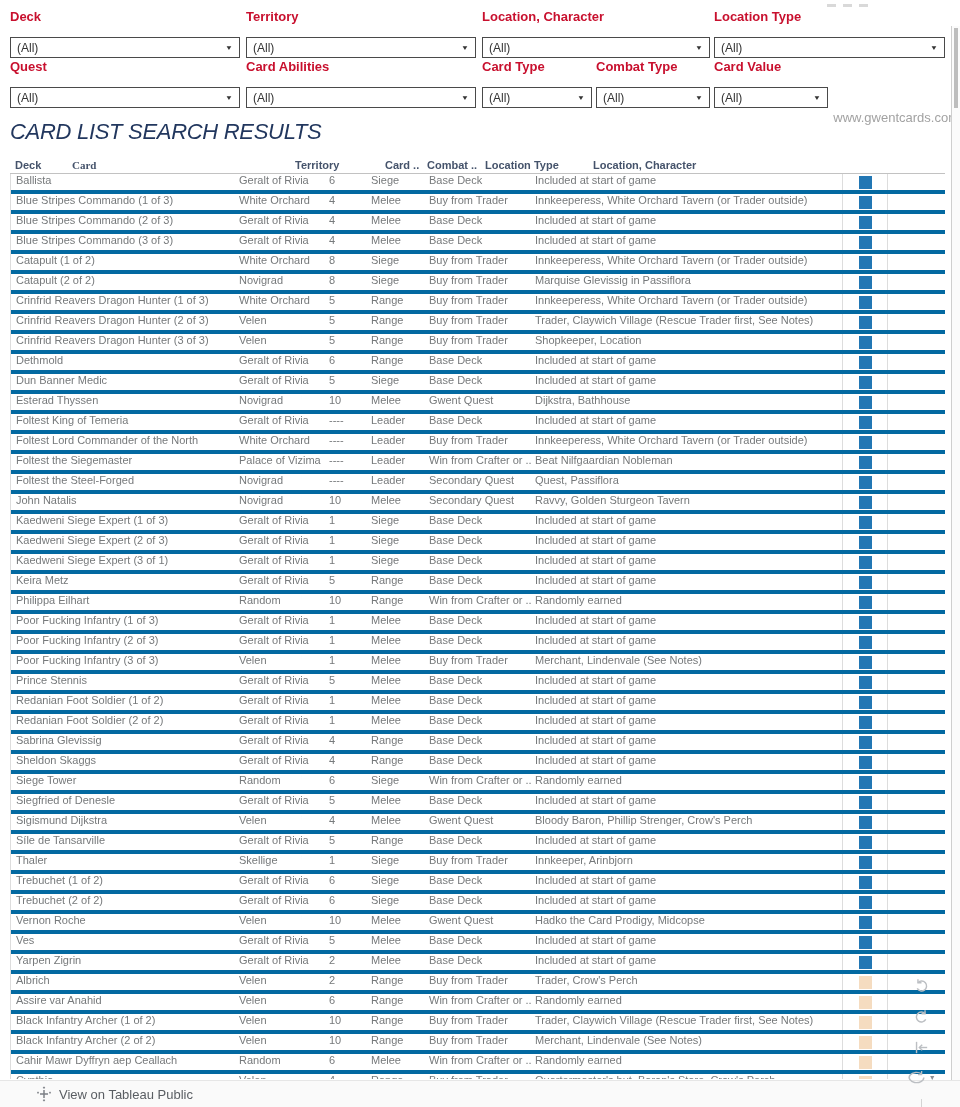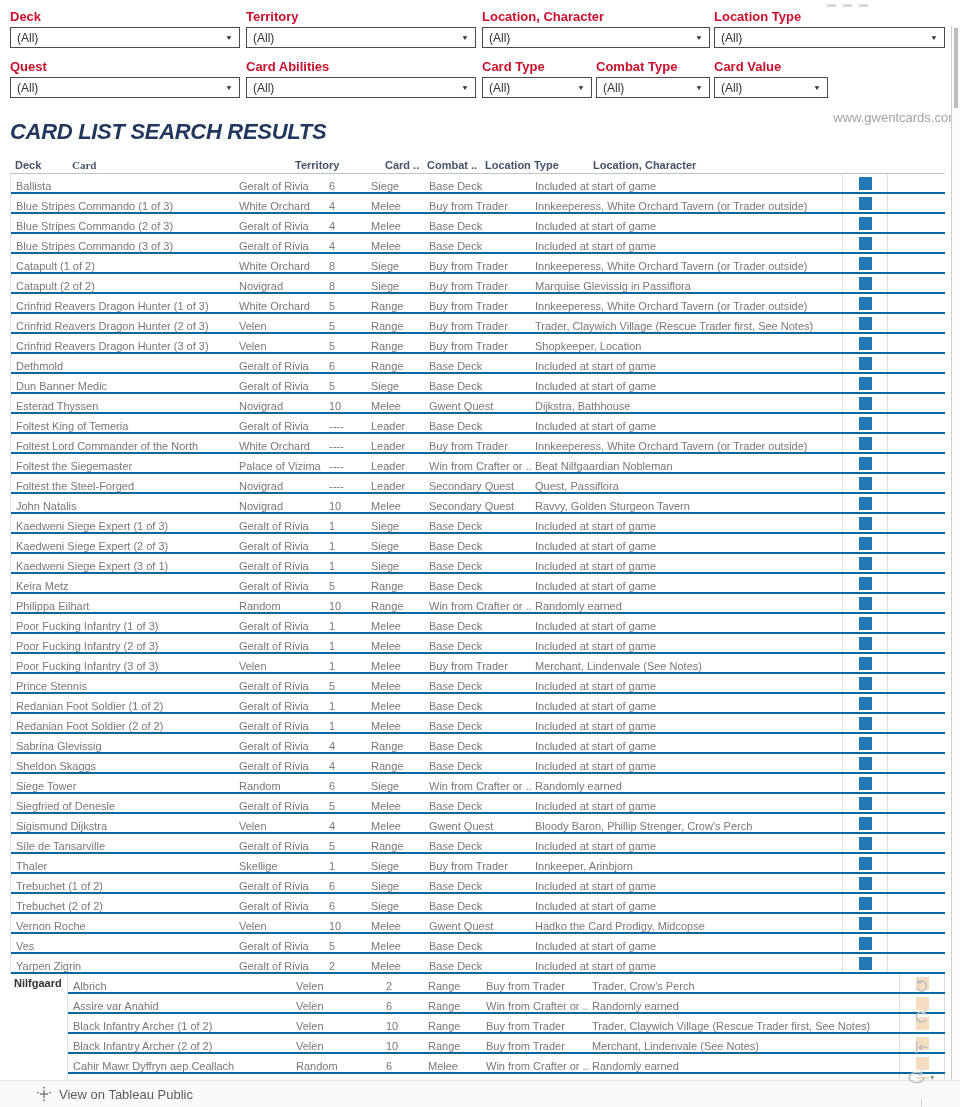--- a/index.html
+++ b/index.html
@@ -4,47 +4,47 @@
 <style>
   * { box-sizing: border-box; margin: 0; padding: 0; }
   html,body { width:960px; height:1107px; background:#fff; overflow:hidden;
     font-family:"Liberation Sans","DejaVu Sans",sans-serif; }
   .app { position:relative; width:960px; height:1107px; background:#fff; }
 
   
   .filter { position:absolute; }
   .flabel { font-size:13px; font-weight:bold; color:#c8102e; height:16px; line-height:16px; }
   .flabel.green { color:#1e7b45; text-decoration:underline; cursor:pointer; }
-  .fbox { margin-top:2px; height:21px; border:1px solid #4a4a4a; background:#fff;
+  .fbox { margin-top:12px; height:21px; border:1px solid #4a4a4a; background:#fff;
     display:flex; align-items:center; justify-content:space-between; padding:0 6px; cursor:pointer; }
   .fval { font-size:12px; color:#333; white-space:nowrap; overflow:hidden; }
   .caret { font-size:8px; color:#333; transform:scaleY(.8); }
 
   .remnant { position:absolute; top:4px; left:827px; width:44px; height:3px;
     background:repeating-linear-gradient(90deg,#d9d9d9 0 9px,transparent 9px 16px); }
 
   
-  .title { position:absolute; left:10px; top:119px; font-size:22px; font-weight:bold;
+  .title { position:absolute; left:10px; top:119px; font-size:22px; font-weight:normal;
     font-style:italic; color:#22375e; letter-spacing:-.3px; }
   .watermark { position:absolute; right:1px; top:110px; font-size:13px; color:#a2a2a2; }
 
   
   .table-wrap { position:absolute; left:10px; top:157px; width:935px; }
   .thead { display:flex; height:17px; align-items:flex-end; border-bottom:1px solid #c2c2c2; }
   .th { font-size:11px; font-weight:bold; color:#45536b; white-space:nowrap; padding:0 0 2px 5px; overflow:visible; }
   .th.h-deck{width:57px;} .th.h-card{width:223px;font-family:Liberation Serif, serif;} .th.h-terr{width:90px;}
   .th.h-val{width:42px;} .th.h-combat{width:58px;} .th.h-loctype{width:108px;}
   .th.h-locchar{width:310px;}
   .tbody { height:905px; overflow:hidden; }
   .tgroup { display:flex; }
   .deck-cell { width:55px; margin-right:2px; flex:none; font-size:11px; font-weight:bold;
     color:#333; padding:3px 2px 0 4px; line-height:1.18; }
   .deck-cell.hl { background:#3b6ec5; color:#fff; }
   .rows { flex:1; border-left:1px solid #ddd; }
-  .trow { display:flex; height:20px; border-bottom:2px solid #0369a1; align-items:flex-end; cursor:pointer; }
+  .trow { display:flex; height:20px; border-bottom:4px solid #0369a1; align-items:flex-start; cursor:pointer; }
   .cell { font-size:11px; color:#76797b; white-space:nowrap; overflow:hidden; padding-left:5px; }
   .c-card{width:223px;} .c-terr{width:90px;} .c-val{width:42px;} .c-combat{width:58px;}
   .c-loctype{width:108px;} .c-locchar{width:310px; padding-left:3px;}
   .c-swatch{width:46px; height:100%; padding:0; border-left:1px solid #ddd; border-right:1px solid #ddd;
     display:flex; align-items:center; justify-content:center;}
   .swatch{display:block; width:13px; height:13px;}
 
   
   .scrollbar { position:absolute; right:0; top:26px; bottom:27px; width:9px;
     background:#fbfbfb; border-left:1px solid #cfcfcf; }
@@ -587,21 +587,20 @@
               <div class="cell c-combat">Melee</div>
               <div class="cell c-loctype">Base Deck</div>
               <div class="cell c-locchar">Included at start of game</div>
               <div class="cell c-swatch">
                 <div class="swatch" style="background: rgb(34, 119, 180);"></div>
               </div>
             </div>
           </div>
         </div>
         <div class="tgroup">
-          <div class="deck-cell">Nilfgaard</div>
           <div class="rows">
             <div class="trow">
               <div class="cell c-card">Albrich</div>
               <div class="cell c-terr">Velen</div>
               <div class="cell c-val">2</div>
               <div class="cell c-combat">Range</div>
               <div class="cell c-loctype">Buy from Trader</div>
               <div class="cell c-locchar">Trader, Crow's Perch</div>
               <div class="cell c-swatch">
                 <div class="swatch" style="background: rgb(245, 220, 192);"></div>

